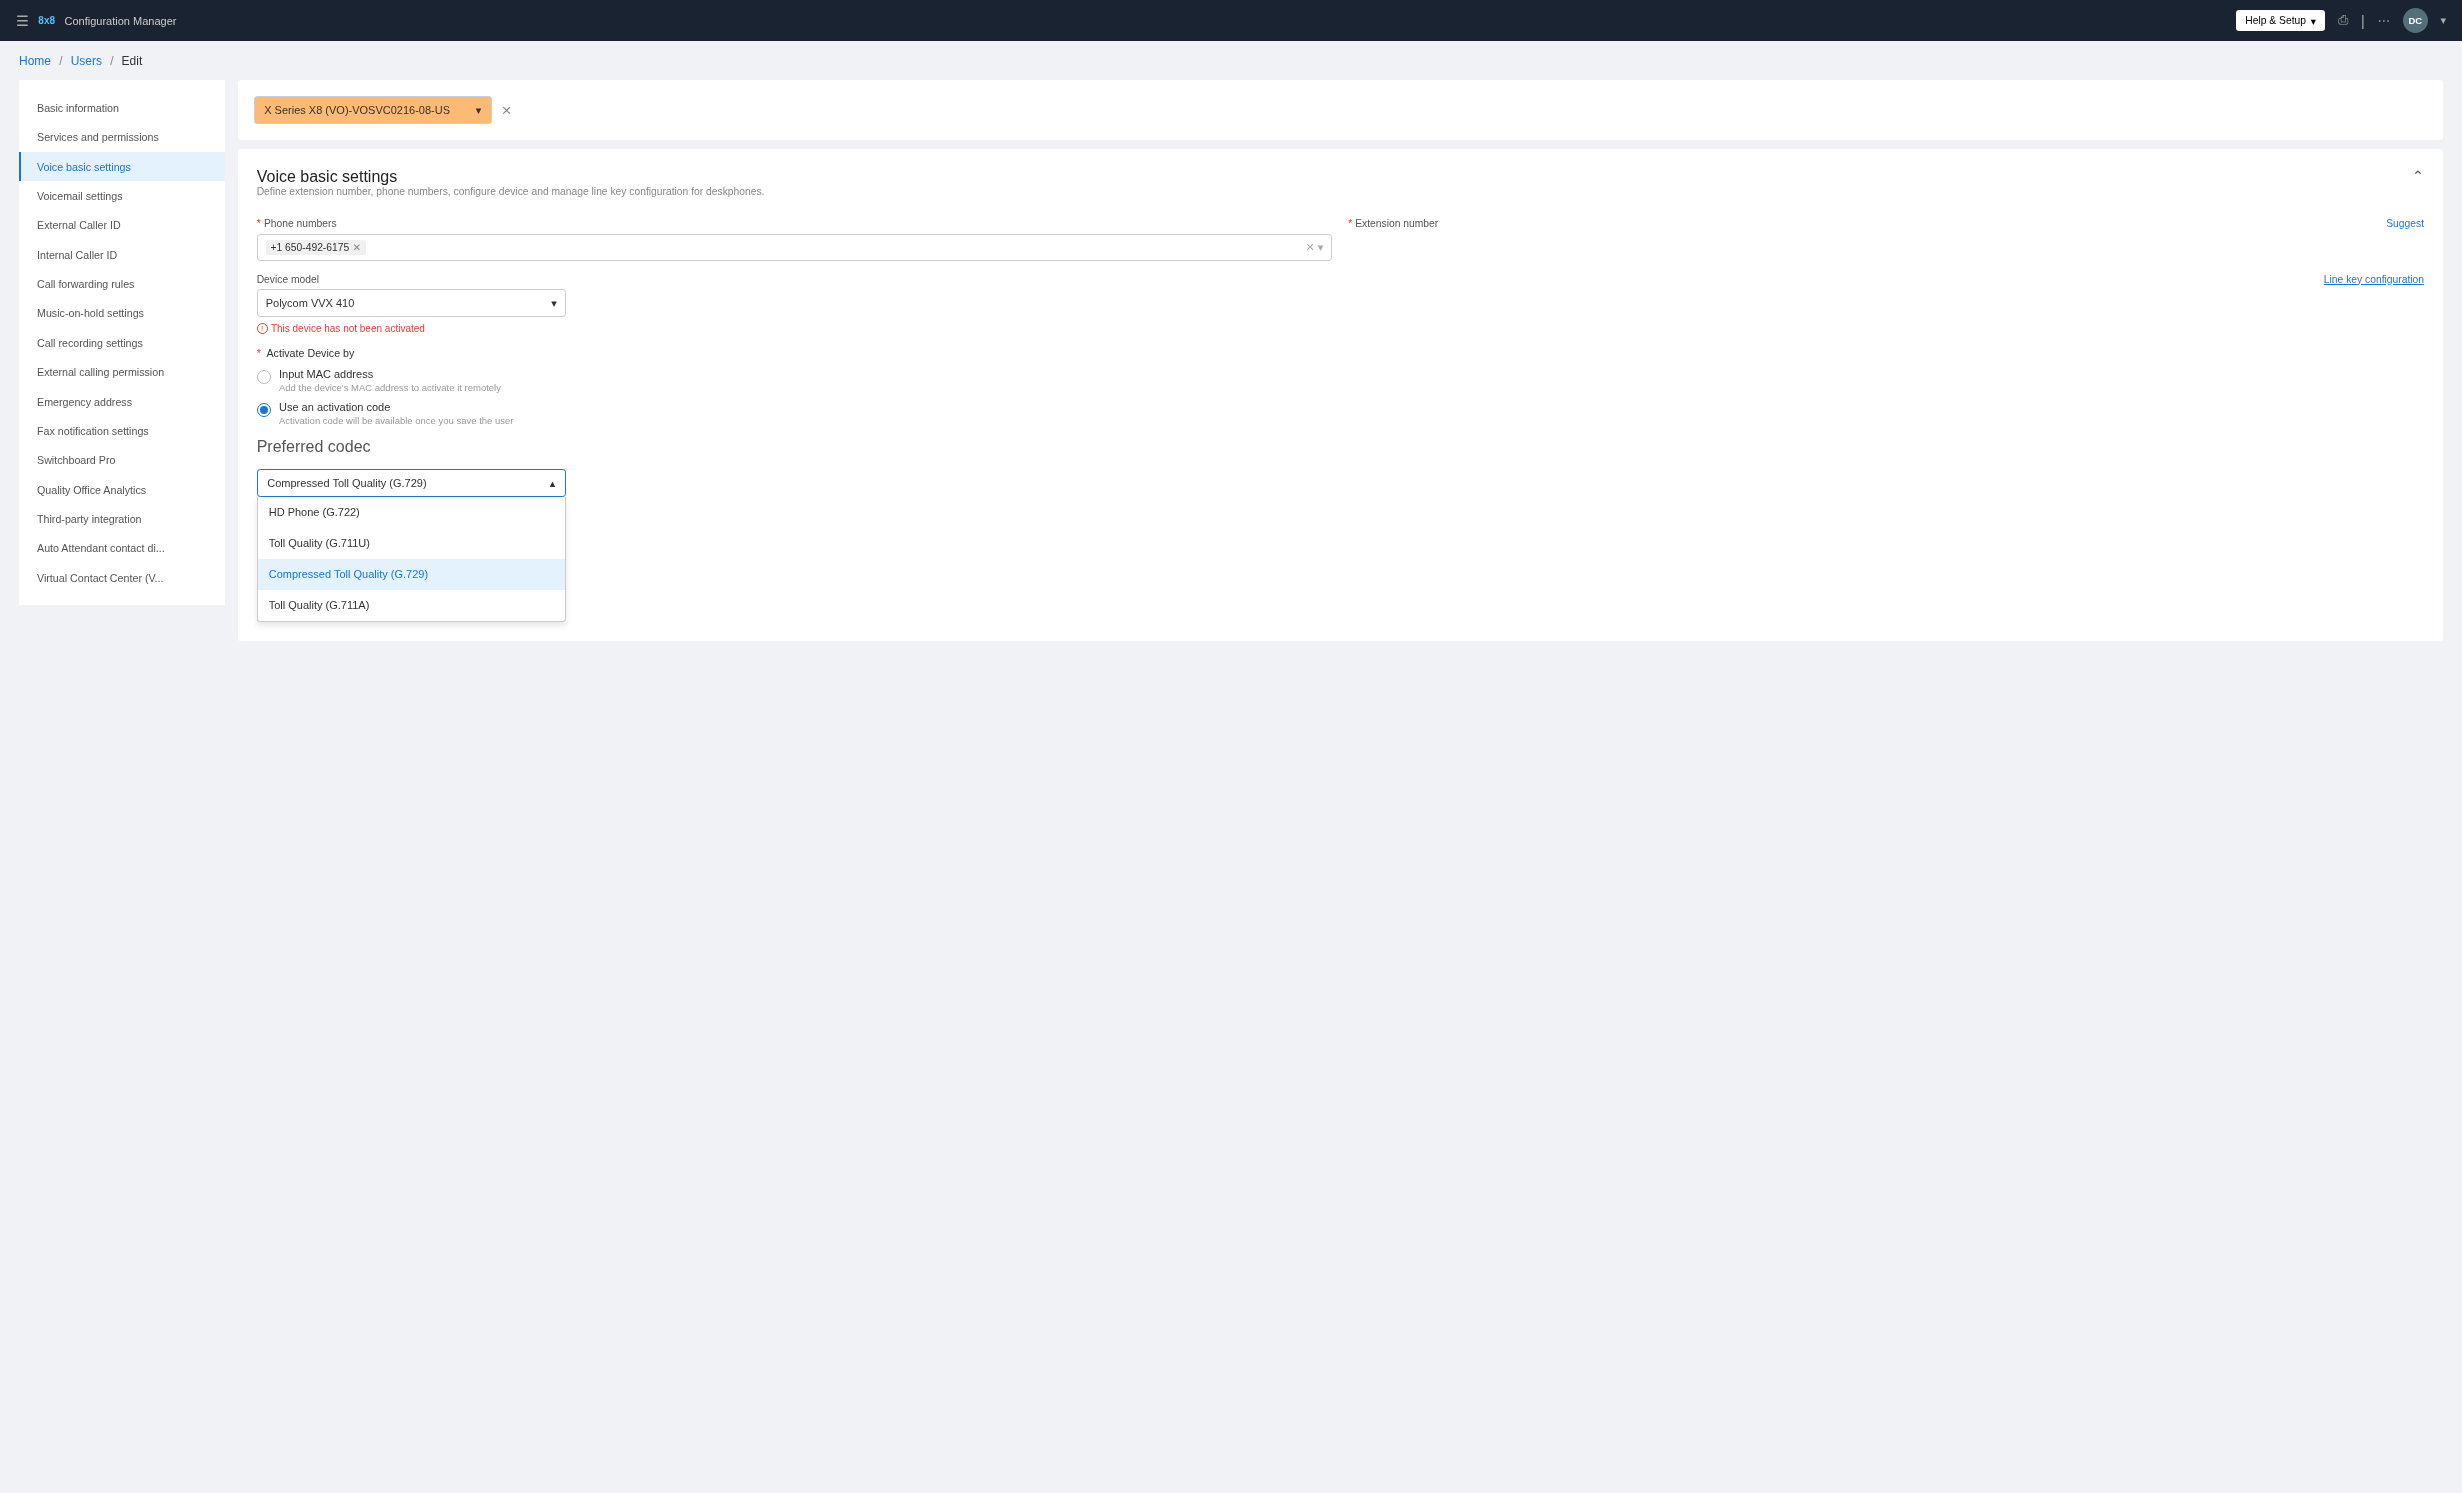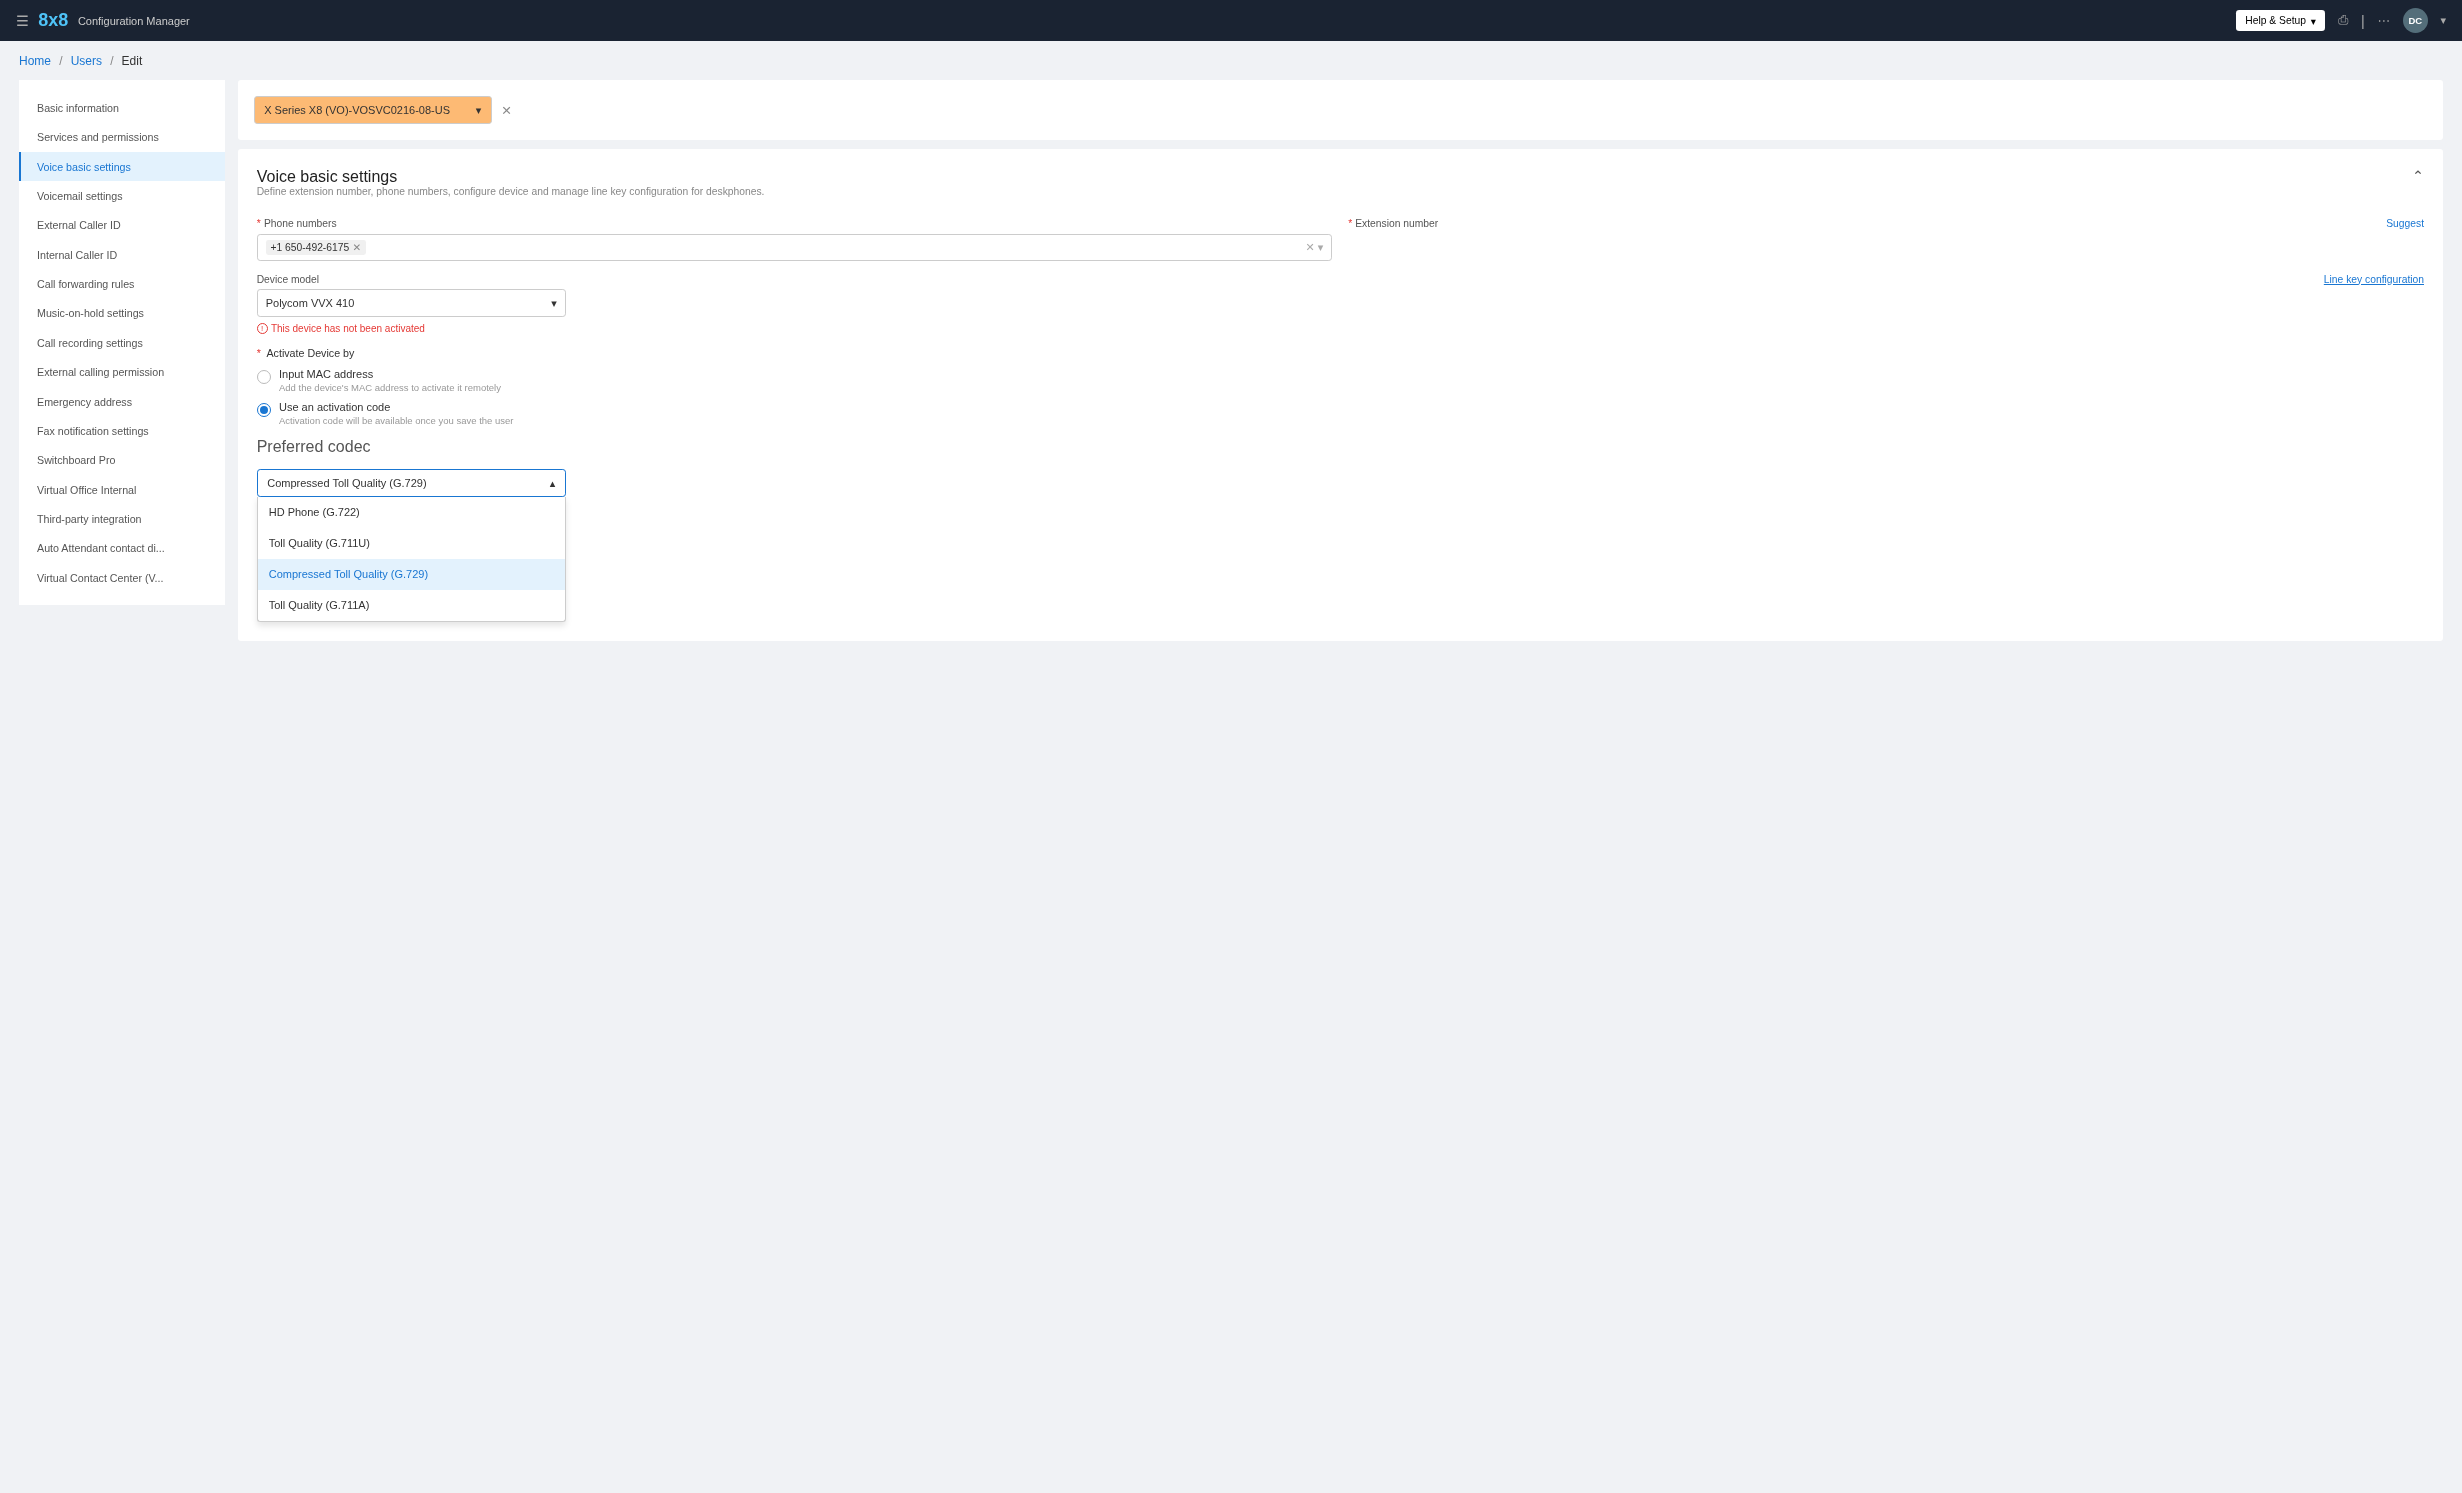--- a/index.html
+++ b/index.html
@@ -9,21 +9,21 @@
     .topnav {
       background: #1a2332;
       height: 41px;
       display: flex;
       align-items: center;
       padding: 0 16px;
       justify-content: space-between;
     }
     .topnav-left { display: flex; align-items: center; gap: 9.5px; }
     .hamburger { color: #aaa; font-size: 14.3px; cursor: pointer; }
-    .logo { color: #fff; font-size: 18px; font-weight: bold; }
+    .logo { color: #fff; font-size: 10px; font-weight: bold; }
     .logo span { color: #4fc3f7; }
     .app-title { color: #ccc; font-size: 11px; }
     .topnav-right { display: flex; align-items: center; gap: 12.7px; }
     .help-setup {
       background: #fff;
       border: none;
       border-radius: 3.2px;
       padding: 4.8px 9.5px;
       font-size: 10.3px;
       display: flex;
@@ -290,21 +290,21 @@
       <div class="sidebar-item">Voicemail settings</div>
       <div class="sidebar-item">External Caller ID</div>
       <div class="sidebar-item">Internal Caller ID</div>
       <div class="sidebar-item">Call forwarding rules</div>
       <div class="sidebar-item">Music-on-hold settings</div>
       <div class="sidebar-item">Call recording settings</div>
       <div class="sidebar-item">External calling permission</div>
       <div class="sidebar-item">Emergency address</div>
       <div class="sidebar-item">Fax notification settings</div>
       <div class="sidebar-item">Switchboard Pro</div>
-      <div class="sidebar-item">Virtual Office Internal</div>
+      <div class="sidebar-item">Quality Office Analytics</div>
       <div class="sidebar-item">Third-party integration</div>
       <div class="sidebar-item">Auto Attendant contact di...</div>
       <div class="sidebar-item">Virtual Contact Center (V...</div>
     </div>
 
   <div class="main">
 
     <div class="service-selector">
       <div class="service-dropdown">
         <span>X Series X8 (VO)-VOSVC0216-08-US</span>

